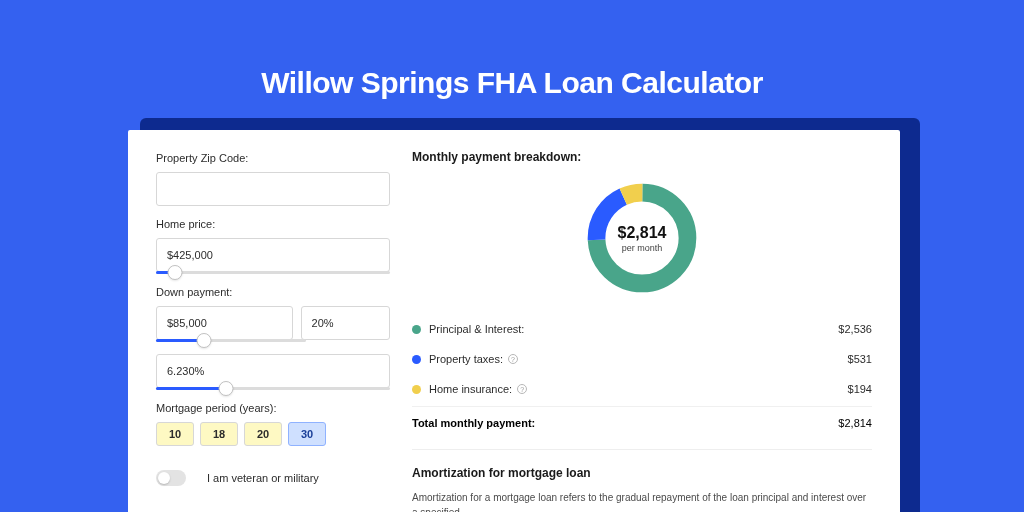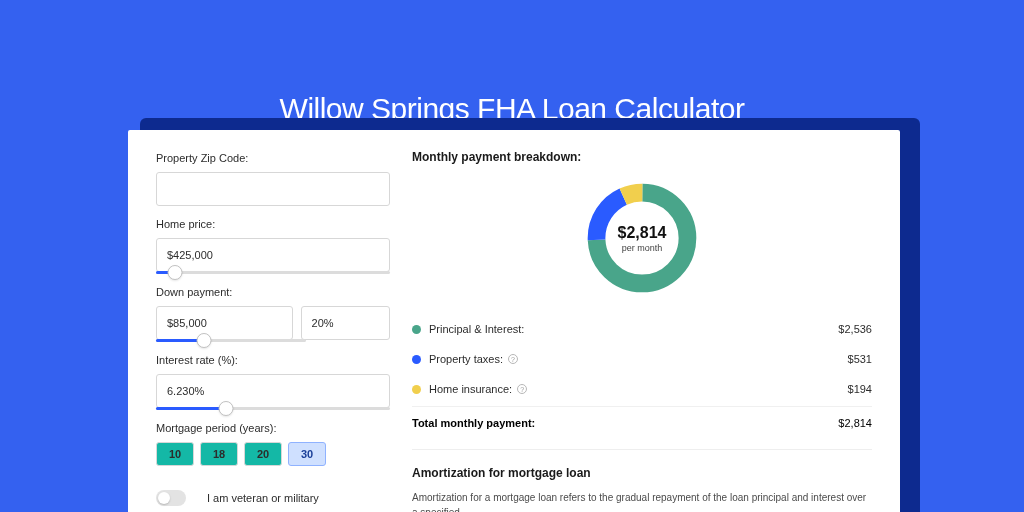--- a/index.html
+++ b/index.html
@@ -7,23 +7,23 @@
     font-family: -apple-system, BlinkMacSystemFont, "Segoe UI", Arial, sans-serif;
     background: #3461f0;
     width: 1024px;
     height: 512px;
     overflow: hidden;
     position: relative;
   }
   .page-title {
     text-align: center;
     color: #fff;
-    font-weight: 400;
+    font-weight: 700;
     font-size: 30px;
-    padding-top: 92px;
+    padding-top: 66px;
     padding-bottom: 28px;
     letter-spacing: -0.5px;
   }
   .card-shadow {
     position: absolute;
     left: 140px;
     top: 118px;
     width: 780px;
     height: 500px;
     background: #0d2a8f;
@@ -92,21 +92,21 @@
   .period-row { display: flex; gap: 6px; margin-top: 4px; }
   .period-btn {
     width: 38px; height: 24px;
     display: flex; align-items: center; justify-content: center;
     border: 1px solid #d7d7d7;
     border-radius: 3px;
     font-size: 11px;
     cursor: pointer;
     font-weight: 600;
     color: #2c2c2c;
-    background: #14b8a6;
+    background: #fef9c3;
   }
   .period-btn.active {
     background: #cfe0ff;
     border-color: #8fb2ff;
     color: #1a3f99;
   }
   .toggle-row {
     display: flex; align-items: center; gap: 21px;
     margin-top: 24px;
   }
@@ -209,21 +209,20 @@
         <input class="input dp-amount" value="$85,000" style="">
         <input class="input dp-pct" value="20%" style="">
       </div>
       <div class="slider-track" style="width:64%;">
         <div class="slider-fill" style="width:32%"></div>
         <div class="slider-thumb" style="left:32%"></div>
       </div>
     </div>
 
     <div class="field">
-      <label class="label">Interest rate (%):</label>
       <input class="input" value="6.230%" style="">
       <div class="slider-track">
         <div class="slider-fill" style="width:30%"></div>
         <div class="slider-thumb" style="left:30%"></div>
       </div>
     </div>
 
     <div class="field">
       <label class="label">Mortgage period (years):</label>
       <div class="period-row" id="period-row">

